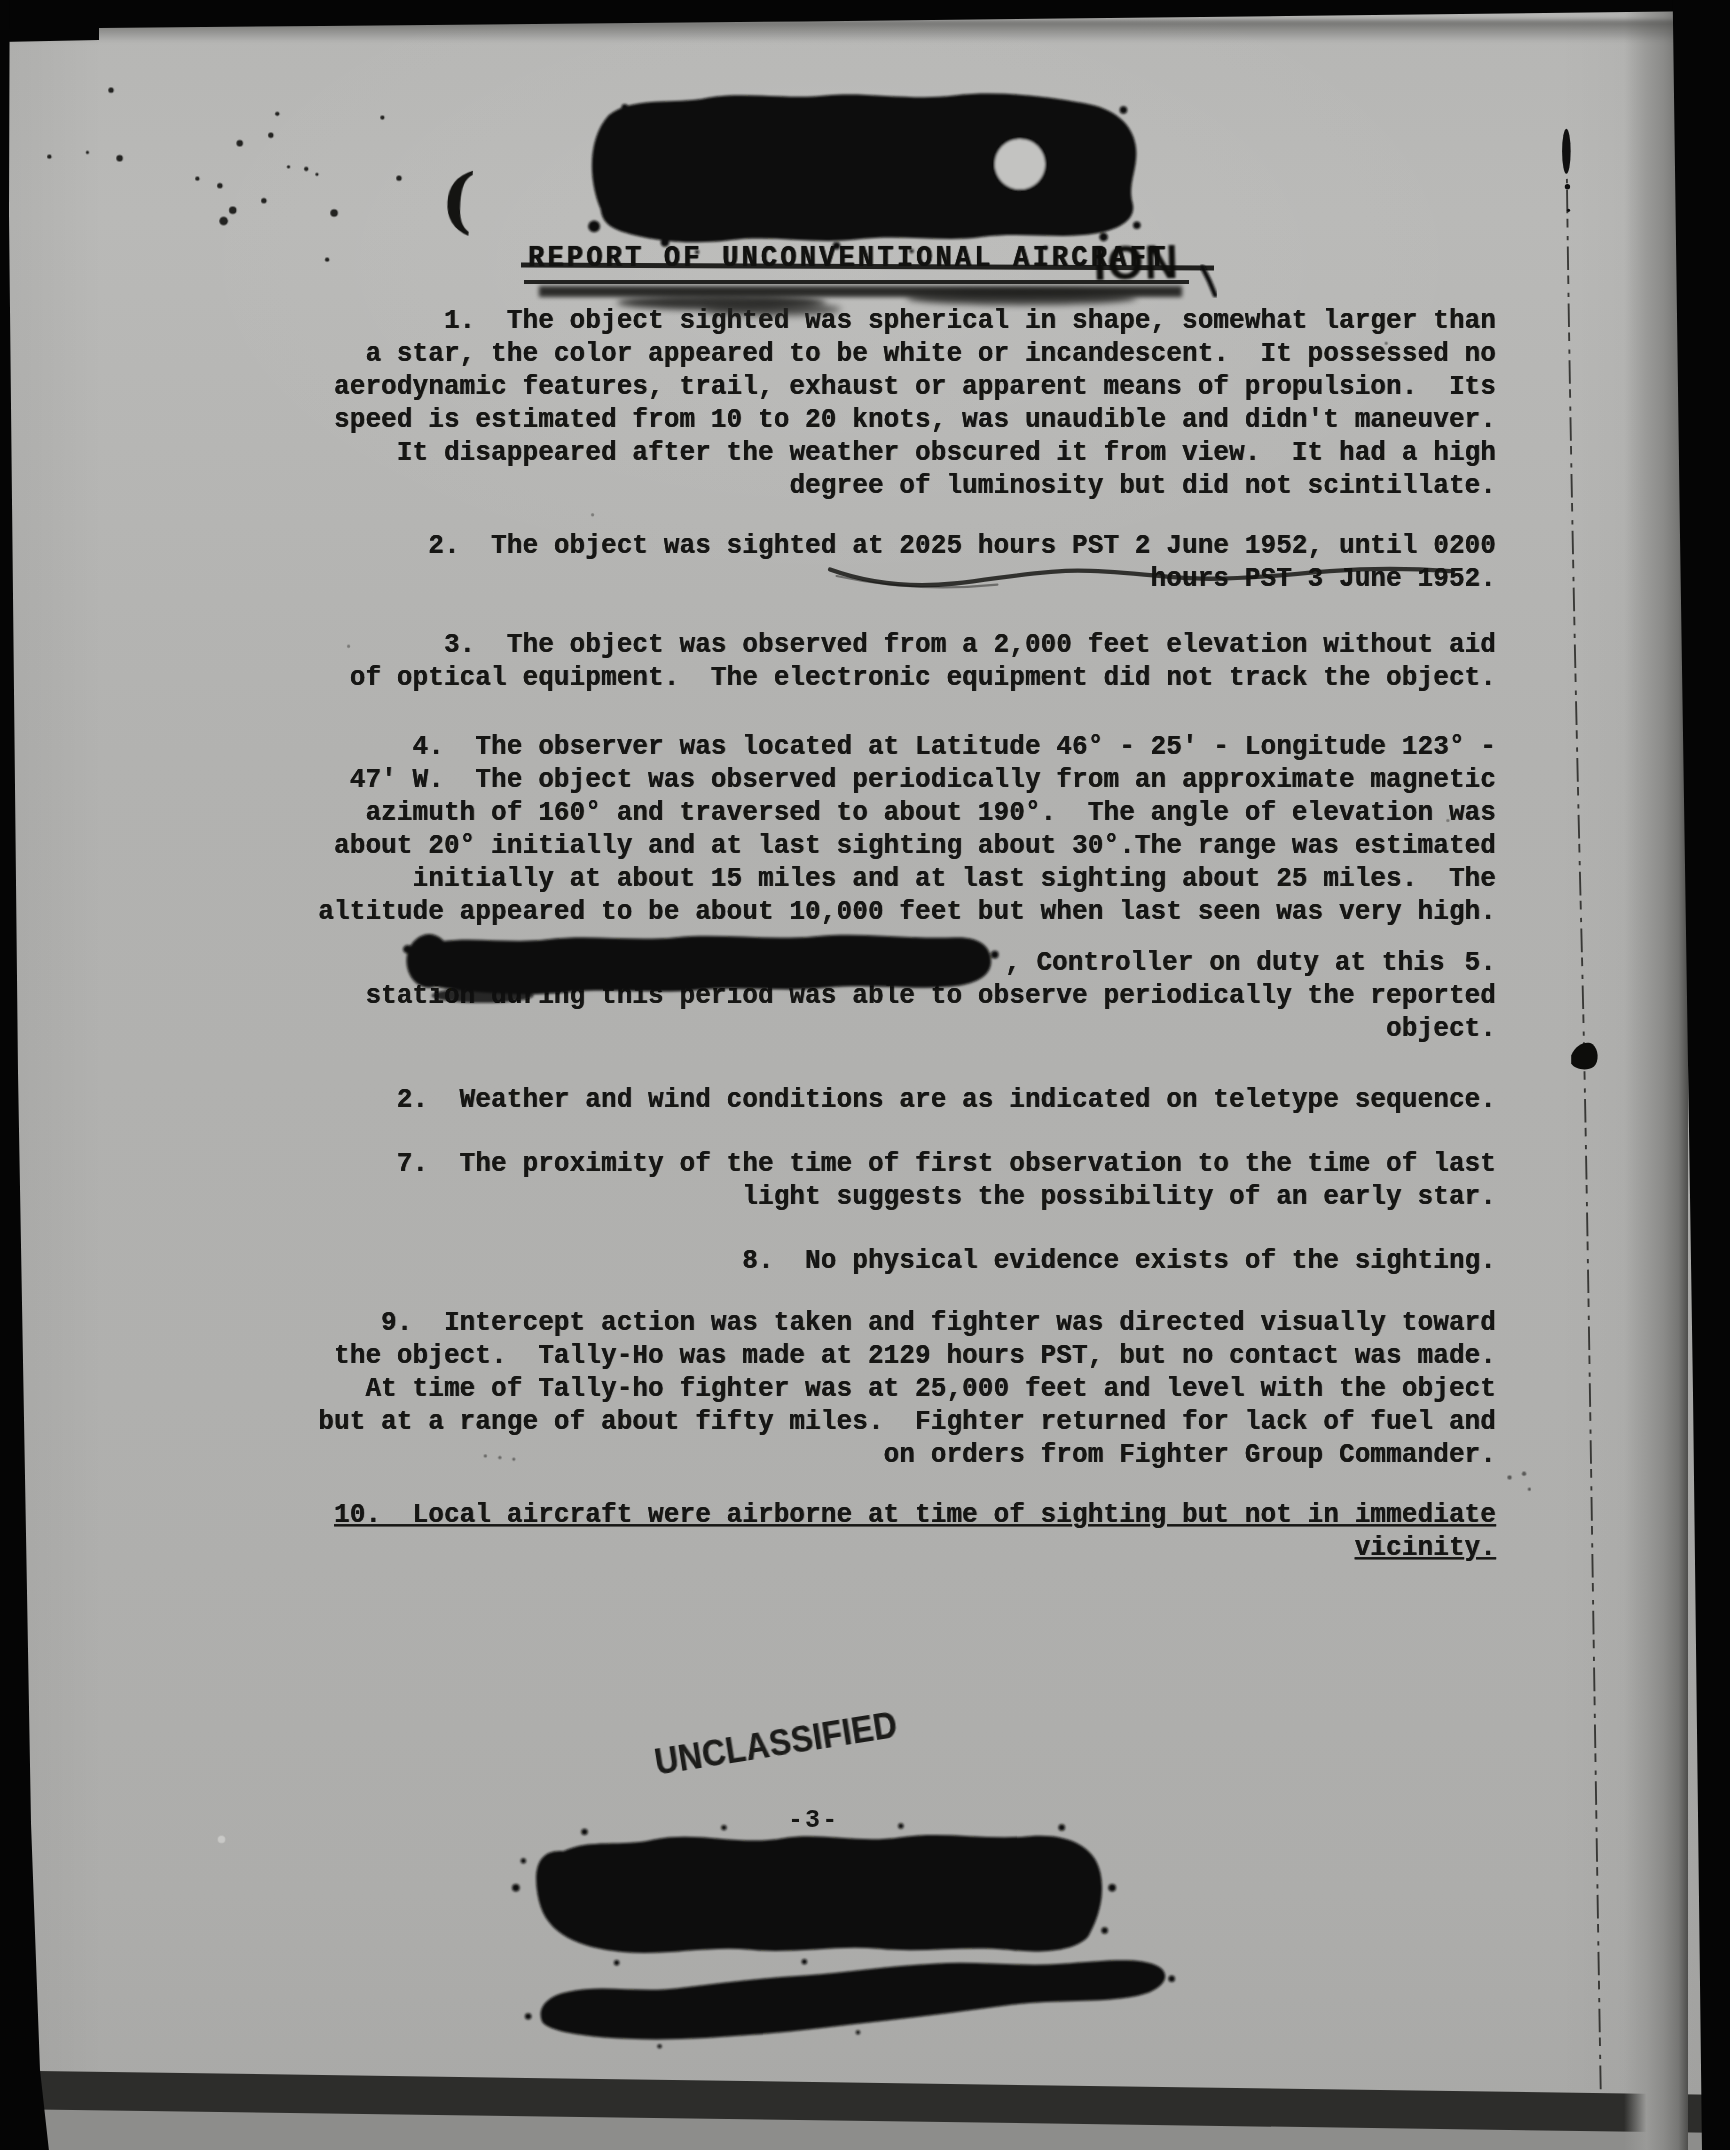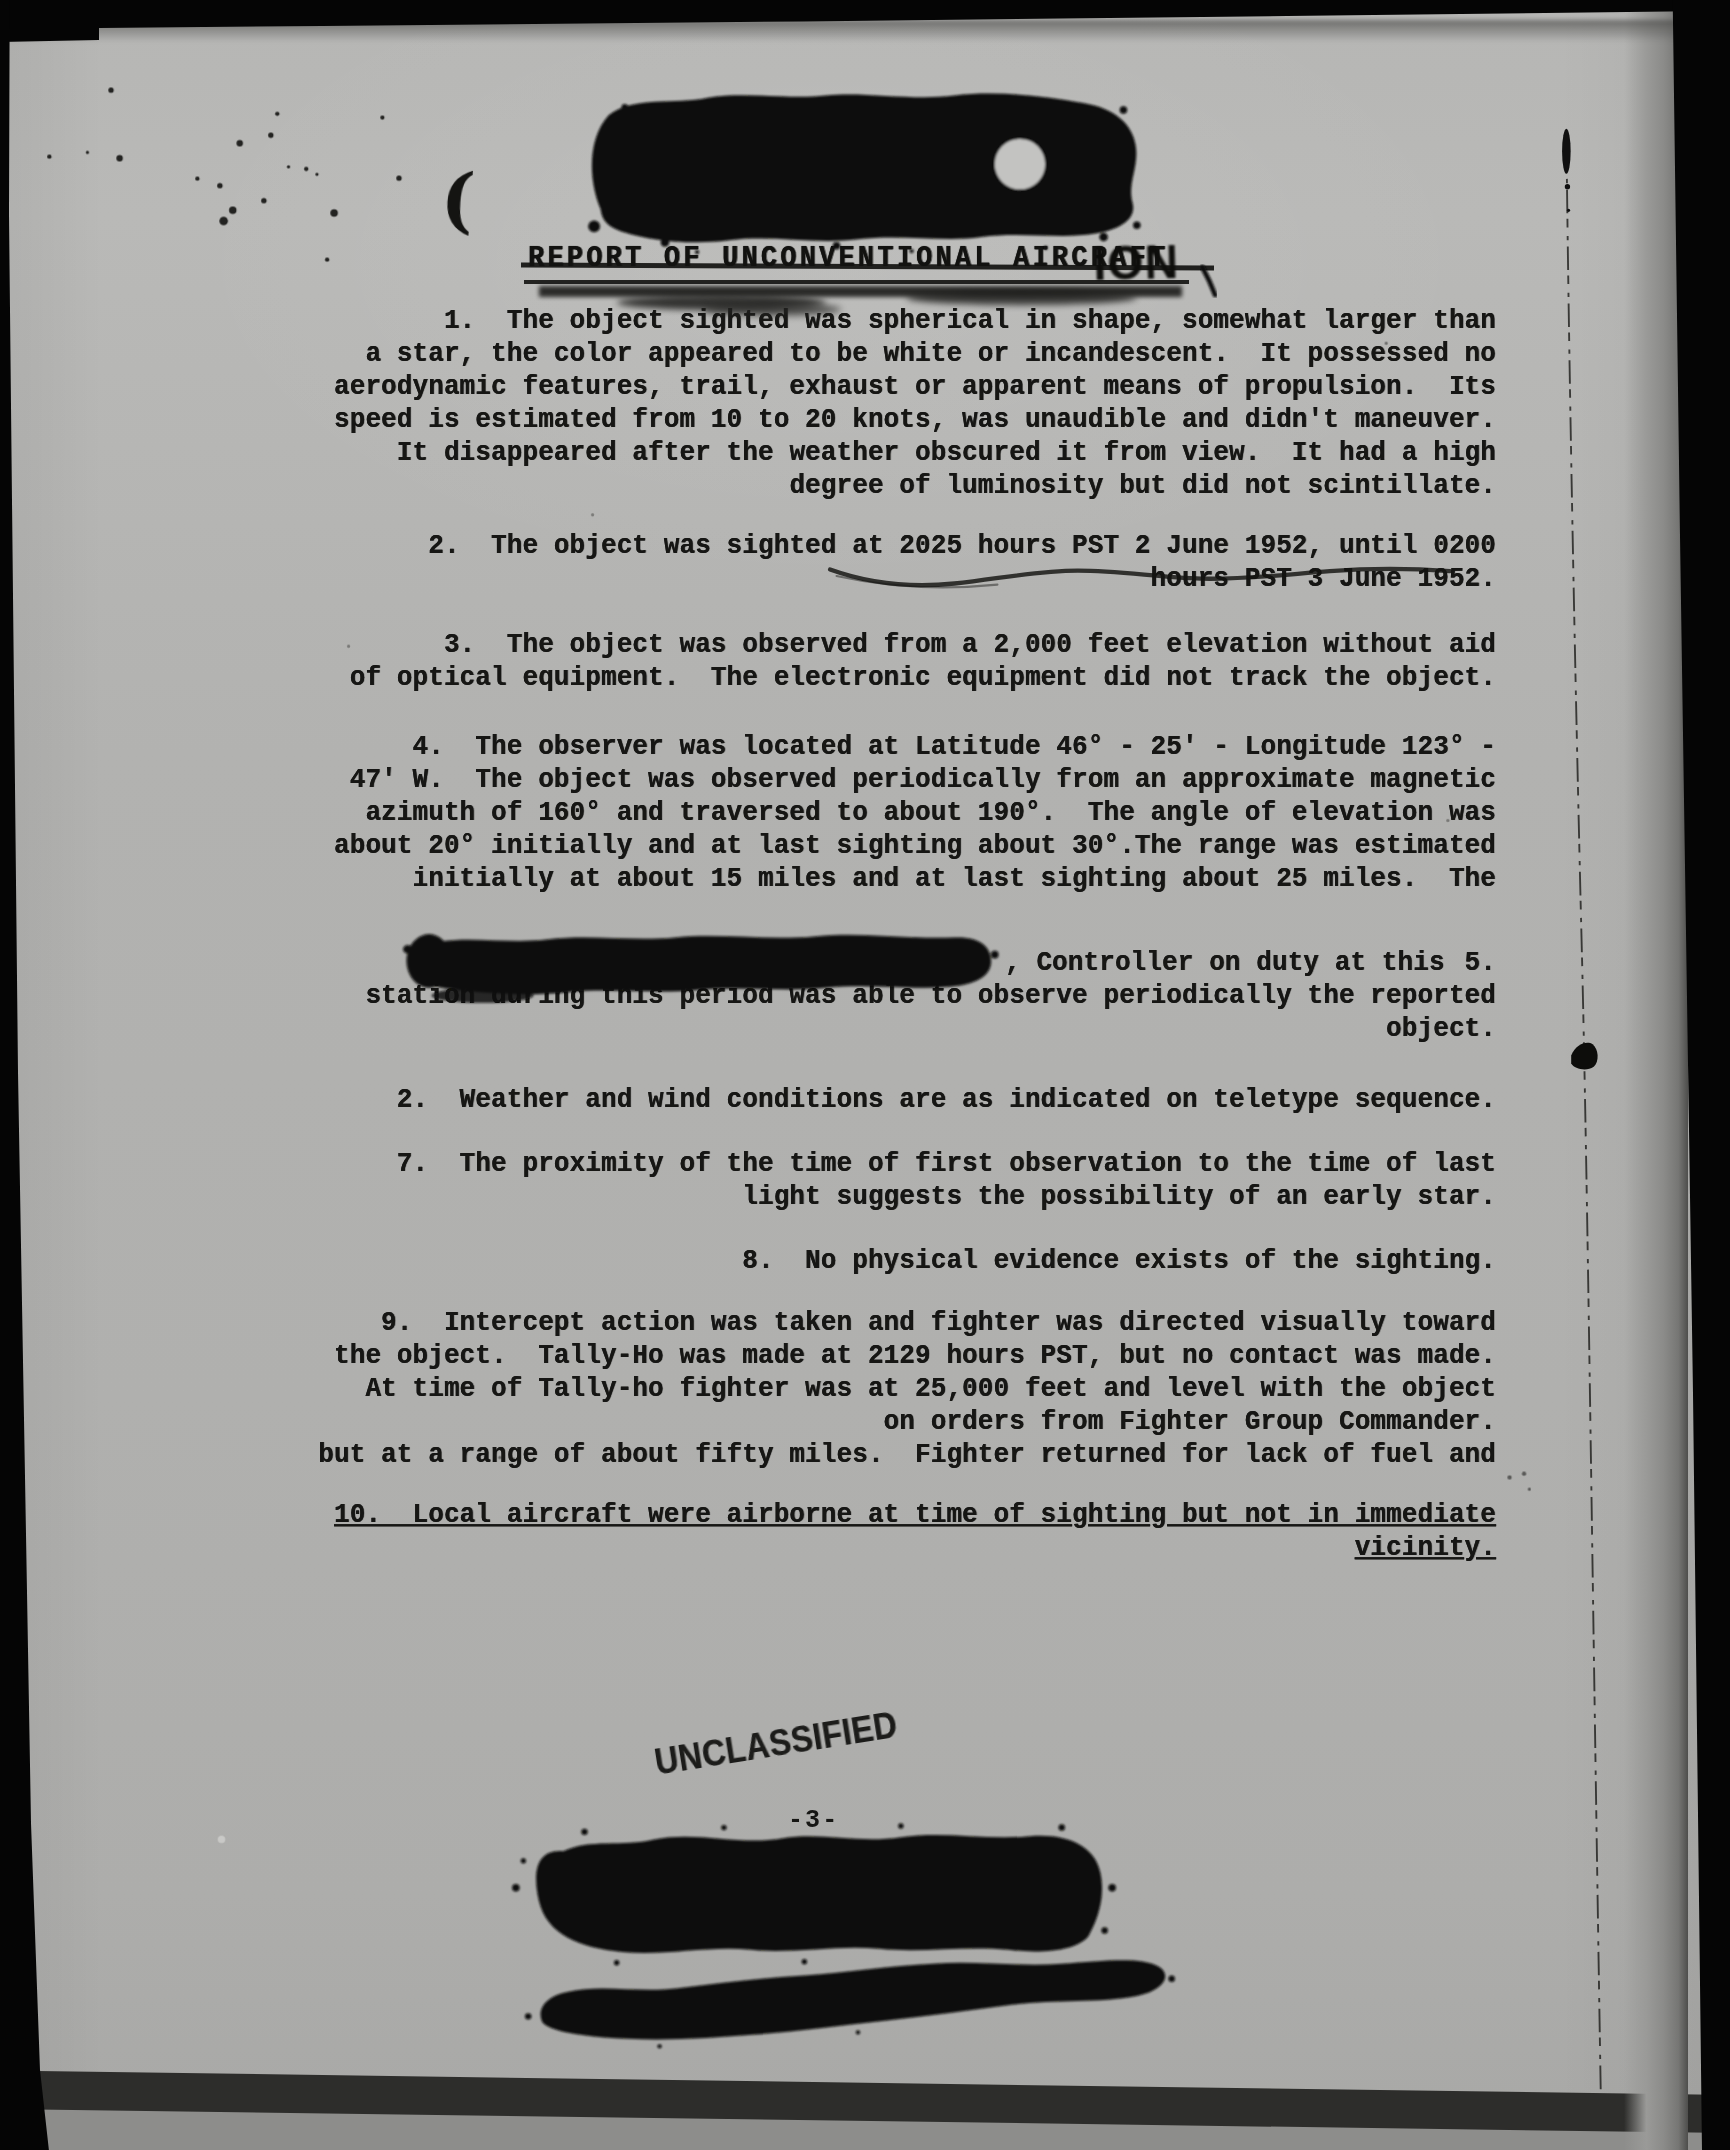--- a/index.html
+++ b/index.html
@@ -134,42 +134,43 @@
     <div class="para" style="top: 629px;">
       <div class="tline first">3.  The object was observed from a 2,000 feet elevation without aid</div>
       <div class="tline">of optical equipment.  The electronic equipment did not track the object.</div>
     </div>
     <div class="para" style="top: 731px;">
       <div class="tline first">4.  The observer was located at Latitude 46° - 25' - Longitude 123° -</div>
       <div class="tline">47' W.  The object was observed periodically from an approximate magnetic</div>
       <div class="tline">azimuth of 160° and traversed to about 190°.  The angle of elevation was</div>
       <div class="tline">about 20° initially and at last sighting about 30°.The range was estimated</div>
       <div class="tline">initially at about 15 miles and at last sighting about 25 miles.  The</div>
+      <div class="tline">altitude appeared to be about 10,000 feet but when last seen was very high.</div>
     </div>
     <div class="para" style="top: 947px;">
       <div class="tline first"><span>5.</span><span class="post">, Controller on duty at this</span></div>
       <div class="tline">station during this period was able to observe periodically the reported</div>
       <div class="tline">object.</div>
     </div>
     <div class="para" style="top: 1084px;">
       <div class="tline first">2.  Weather and wind conditions are as indicated on teletype sequence.</div>
     </div>
     <div class="para" style="top: 1148px;">
       <div class="tline first">7.  The proximity of the time of first observation to the time of last</div>
       <div class="tline">light suggests the possibility of an early star.</div>
     </div>
     <div class="para" style="top: 1245px;">
       <div class="tline first">8.  No physical evidence exists of the sighting.</div>
     </div>
     <div class="para" style="top: 1307px;">
       <div class="tline first">9.  Intercept action was taken and fighter was directed visually toward</div>
       <div class="tline">the object.  Tally-Ho was made at 2129 hours PST, but no contact was made.</div>
       <div class="tline">At time of Tally-ho fighter was at 25,000 feet and level with the object</div>
+      <div class="tline">but at a range of about fifty miles.  Fighter returned for lack of fuel and</div>
       <div class="tline">on orders from Fighter Group Commander.</div>
-      <div class="tline">but at a range of about fifty miles.  Fighter returned for lack of fuel and</div>
     </div>
     <div class="para" style="top: 1499px; text-decoration: underline;">
       <div class="tline first">10.  Local aircraft were airborne at time of sighting but not in immediate</div>
       <div class="tline">vicinity.</div>
     </div>
   </div>
 
 <div class="stamp">UNCLASSIFIED</div>
 <div class="page-number">-3-</div>
 <div class="paren-mark">(</div>

